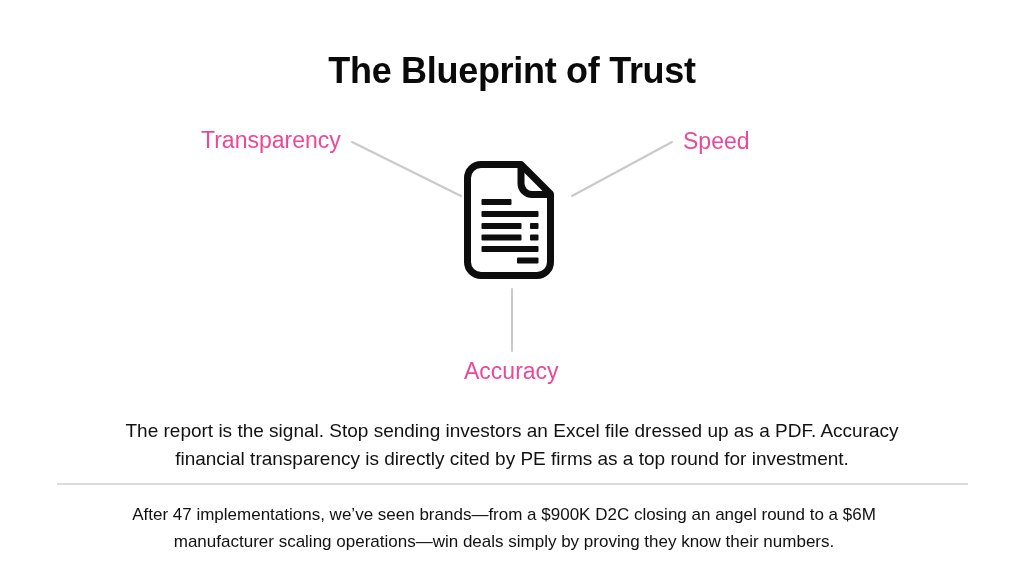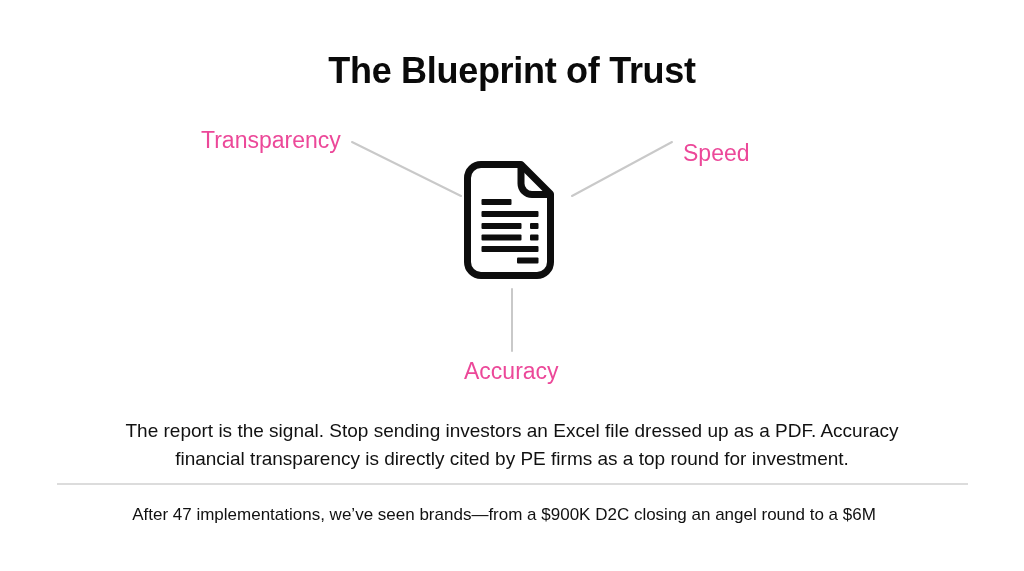--- a/index.html
+++ b/index.html
@@ -36,21 +36,21 @@
     pointer-events: none;
   }
   .node-label {
     position: absolute;
     font-size: 23px;
     font-weight: 400;
     color: #ec4899;
     white-space: nowrap;
   }
   .node-label.transparency { left: 201px; top: 127px; }
-  .node-label.speed        { left: 683px; top: 140px; }
+  .node-label.speed        { left: 683px; top: 128px; }
   .node-label.accuracy     { left: 464px; top: 358px; }
   .doc-icon-wrap {
     position: absolute;
     left: 464px;
     top: 161px;
     width: 90px;
     height: 118px;
   }
   .body-paragraph {
     position: absolute;
@@ -115,15 +115,16 @@
 
   <div class="body-paragraph">
     <div>The report is the signal. Stop sending investors an Excel file dressed up as a PDF. Accuracy</div>
     <div>financial transparency is directly cited by PE firms as a top round for investment.</div>
   </div>
 
   <div class="divider"></div>
 
   <div class="footer-paragraph">
     <div>After 47 implementations, we’ve seen brands—from a $900K D2C closing an angel round to a $6M</div>
+    <div>manufacturer scaling operations—win deals simply by proving they know their numbers.</div>
   </div>
 
 </div>
 
 </body></html>

